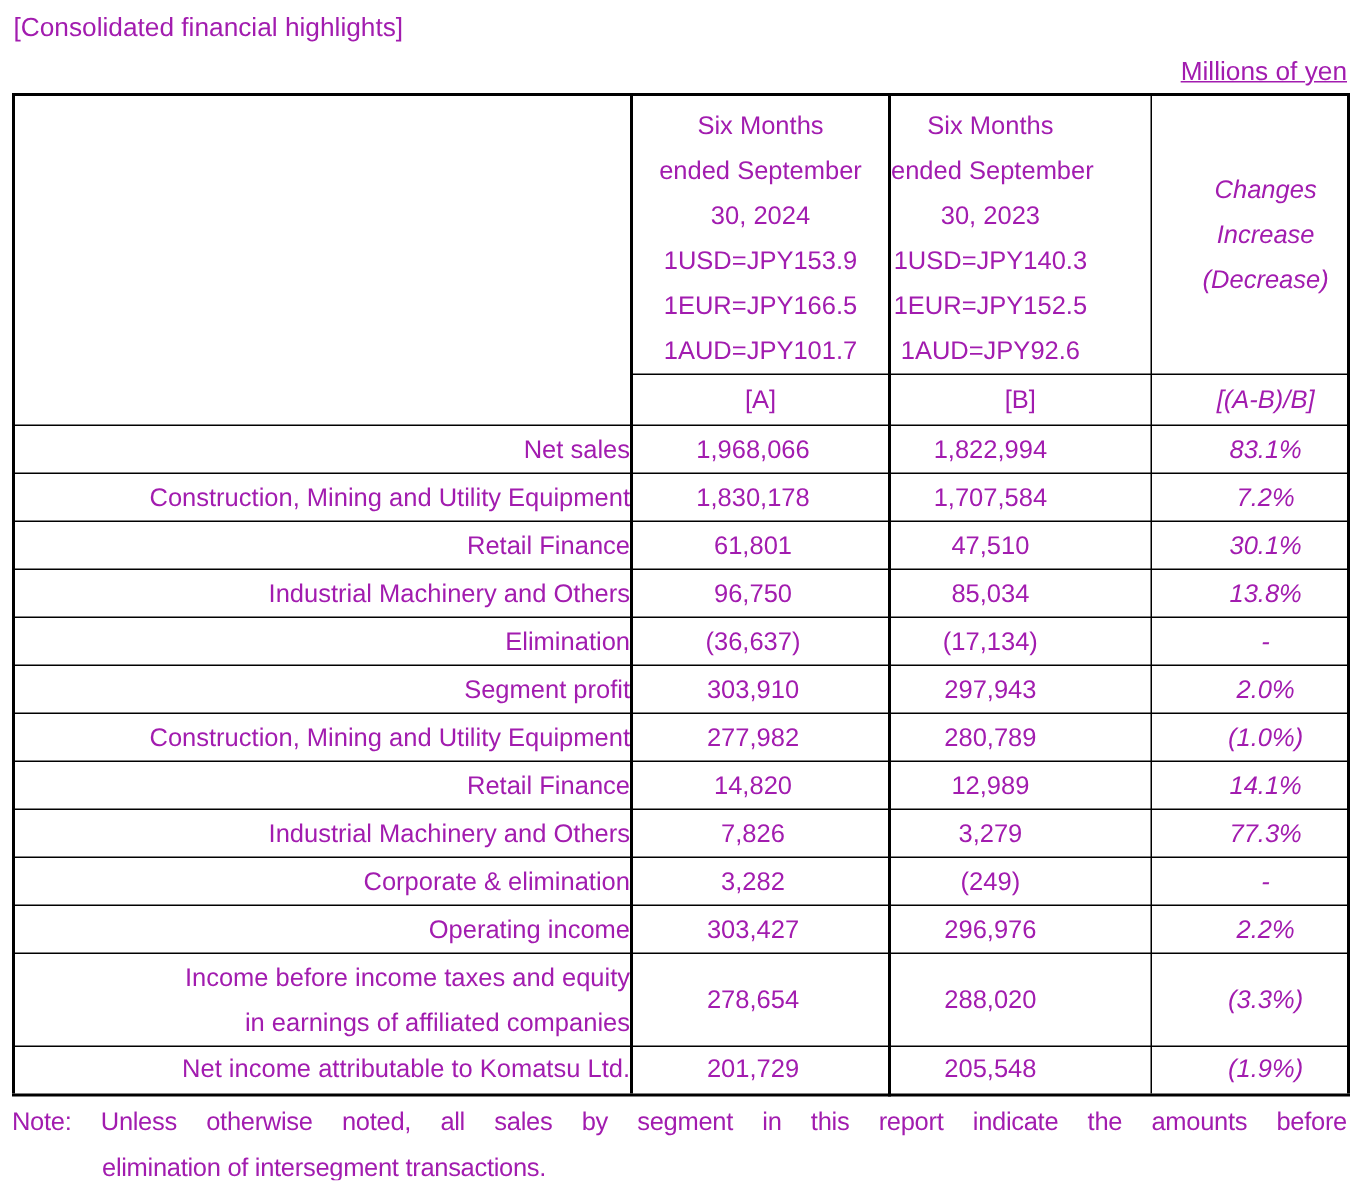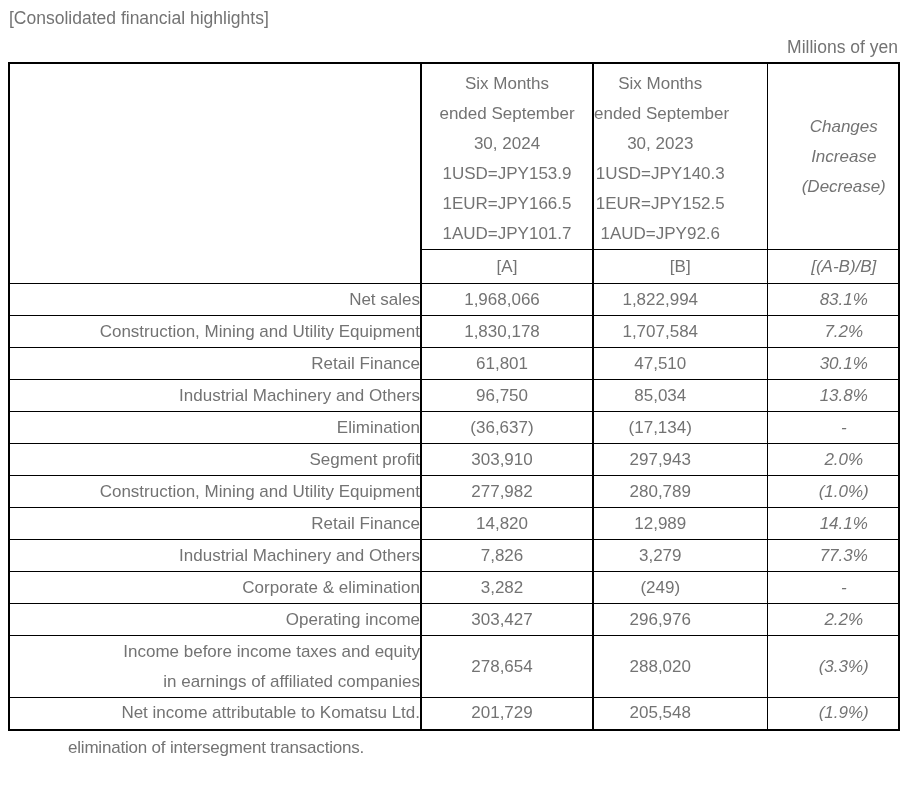--- a/index.html
+++ b/index.html
@@ -3,35 +3,36 @@
 <meta charset="utf-8">
 <style>
   * { margin: 0; padding: 0; box-sizing: border-box; }
   html, body { background: #fff; }
   .page {
     position: relative;
     width: 902px;
     height: 787px;
     background: #ffffff;
     font-family: "Liberation Sans", sans-serif;
-    color: #737373;
+    color: #a21caf;
     overflow: hidden;
   }
   .page-title {
     position: absolute;
     left: 9px;
     top: 8px;
     font-size: 17.5px;
   }
   .unit-label {
     position: absolute;
     right: 4px;
     top: 37px;
     font-size: 17.5px;
     text-align: right;
+    text-decoration: underline;
   }
   .table-wrap {
     position: absolute;
     left: 8px;
     top: 62px;
   }
   table.fin-table {
     border-collapse: collapse;
     table-layout: fixed;
     width: 890px;
@@ -212,16 +213,17 @@
           <td class="label-cell">Net income attributable to Komatsu Ltd.</td>
           <td class="num col-a">201,729</td>
           <td class="num col-b">205,548</td>
           <td class="num col-chg">(1.9%)</td>
         </tr>
       </tbody>
     </table>
   </div>
 
   <div class="footnote">
+    <div class="line1">Note: Unless otherwise noted, all sales by segment in this report indicate the amounts before</div>
     <div class="line2">elimination of intersegment transactions.</div>
   </div>
 
 </div>
 
 </body></html>

